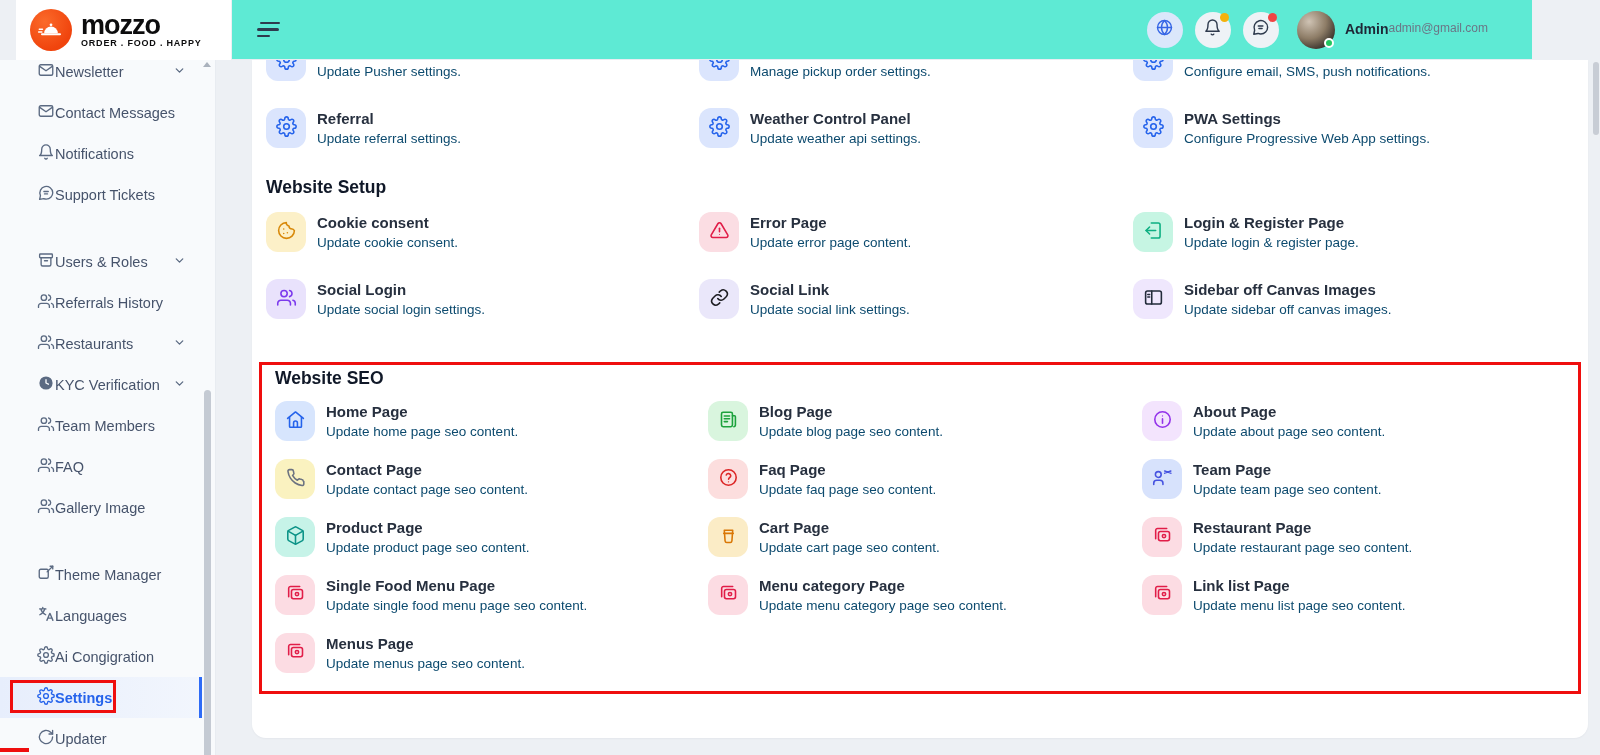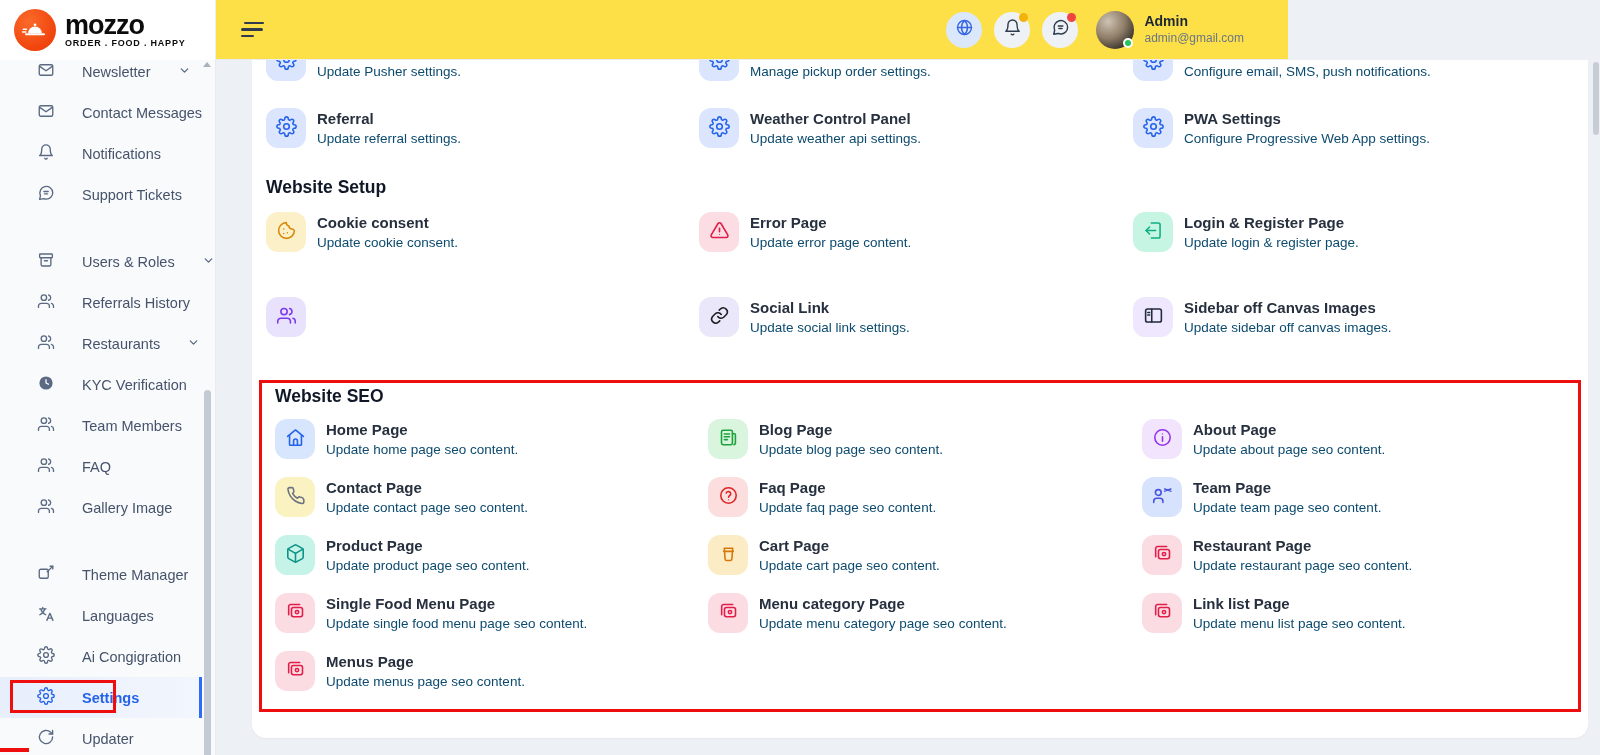--- a/index.html
+++ b/index.html
@@ -1,47 +1,47 @@
 <!DOCTYPE html>
 <html><head>
 <meta charset="utf-8">
 <style>
   * { margin:0; padding:0; box-sizing:border-box; }
   html,body { width:1600px; height:755px; overflow:hidden; font-family:"Liberation Sans", sans-serif; background:#edf0f4; }
   body { position:relative; }
 
   
-  .header { position:absolute; top:0; left:0; width:1288px; height:60px; background:#fde047; border-bottom:1px solid #e9edf2; z-index:30; display:flex; align-items:center; }
+  .header { position:absolute; top:0; left:16px; width:1516px; height:60px; background:#5eead4; border-bottom:1px solid #e9edf2; z-index:30; display:flex; align-items:center; }
   .logo-zone { width:216px; height:60px; display:flex; align-items:center; gap:9px; padding-left:14px; border-right:1px solid #eceff3; background:#fff; }
   .logo-circle { width:42px; height:42px; border-radius:50%; background:radial-gradient(circle at 35% 30%, #fb6a2a, #f0440d 70%); display:flex; align-items:center; justify-content:center; flex:0 0 auto; }
   .logo-circle svg { width:30px; height:30px; }
   .brand-text { display:flex; flex-direction:column; line-height:1; }
   .brand-name { font-size:27px; font-weight:800; letter-spacing:-1px; color:#0c0c0d; }
   .brand-tag { font-size:9px; font-weight:700; letter-spacing:.8px; color:#0c0c0d; margin-top:0; }
   .hamburger { margin-left:25px; width:26px; height:22px; display:flex; flex-direction:column; justify-content:center; gap:4px; cursor:pointer; }
   .hamburger i { display:block; height:2.4px; border-radius:2px; background:#2e3a4d; }
   .hamburger i:nth-child(1){ width:20px; margin-left:3px; }
   .hamburger i:nth-child(2){ width:22px; }
   .hamburger i:nth-child(3){ width:13px; }
   .header-right { margin-left:auto; display:flex; align-items:center; gap:12px; padding-right:44px; }
   .hbtn { position:relative; width:36px; height:36px; border-radius:50%; background:#eef2f6; display:flex; align-items:center; justify-content:center; color:#2e3a4d; }
   .hbtn.blue { background:#dbe7fb; color:#3565e5; }
   .hbtn svg { width:19px; height:19px; }
   .hbtn .badge { position:absolute; top:1px; right:2px; width:9px; height:9px; border-radius:50%; }
   .user-chip { display:flex; align-items:center; gap:10px; margin-left:6px; }
   .avatar { position:relative; width:38px; height:38px; border-radius:50%; background:radial-gradient(circle at 32% 28%, #cfc3b4, #8d7c66 45%, #3a332c 78%, #23201c); flex:0 0 auto; }
   .avatar .status { position:absolute; bottom:1px; right:1px; width:10px; height:10px; border-radius:50%; background:#22c55e; border:2px solid #fff; }
-  .user-meta { display:flex; flex-direction:column; line-height:1.25; }
+  .user-meta { display:flex; flex-direction:row; line-height:1.25; }
   .user-name { font-size:14px; font-weight:700; color:#1e2736; }
   .user-email { font-size:12px; color:#6b7686; }
 
   
   .sidebar { position:absolute; top:60px; left:0; width:216px; bottom:0; background:#f8fafc; border-right:1px solid #e8ecf1; overflow:hidden; z-index:20; }
   .nav-list { margin-top:-9px; }
-  .nav-item { position:relative; height:41px; display:flex; align-items:center; gap:27px; padding-left:37px; width:202px; cursor:pointer; color:#46536b; }
+  .nav-item { position:relative; height:41px; display:flex; align-items:center; gap:0; padding-left:37px; width:202px; cursor:pointer; color:#46536b; }
   .nav-item svg { width:18px; height:18px; flex:0 0 auto; color:#5b6a82; }
   .nav-label { font-size:14.5px; white-space:nowrap; }
   .nav-chevron { margin-left:auto; margin-right:16px; color:#67748b; }
   .nav-chevron svg { width:13px; height:13px; }
   .nav-item.active { background:linear-gradient(90deg,#e7eefc,#f2f6fd); border-right:3px solid #2e6bf6; }
   .nav-item.active .nav-label { color:#2563eb; font-weight:600; }
   .nav-item.active svg { color:#2563eb; }
   .nav-section { height:26px; display:flex; align-items:flex-end; padding-left:16px; padding-bottom:3px; font-size:11px; font-weight:700; letter-spacing:.6px; color:#8schwarz; color:#8b95a5; }
   .red-frame { position:absolute; left:10px; top:3px; height:33px; width:106px; border:3px solid #ef0e0e; pointer-events:none; }
   .side-scroll-thumb { position:absolute; right:4px; top:330px; bottom:-4px; width:7px; border-radius:4px; background:#c4cad3; }
@@ -371,21 +371,21 @@
           </div>
           <div class="ctxt">
             <div class="ct">PWA Settings</div>
             <div class="cd">Configure Progressive Web App settings.</div>
           </div>
         </div>
     </div>
 
     <div class="sec-title setup-title">Website Setup</div>
 
-    <div class="crow wrapgrid" style="display:grid; grid-template-columns:433px 434px 1fr; row-gap:45px;">
+    <div class="crow wrapgrid" style="display:grid; grid-template-columns:433px 434px 1fr; row-gap:27px;">
       <div class="cell">
           <div class="chip" style="background: rgb(252, 240, 200); color: rgb(216, 137, 10);">
             <span><svg viewBox="0 0 24 24" fill="none" stroke="currentColor" stroke-width="1.8" stroke-linecap="round" stroke-linejoin="round">
                 <path d="M21 12.2A9 9 0 1 1 11.8 3c-.3 1.9 1 3.6 3 3.8.1 2 1.6 3.4 3.6 3.4.8 0 1.9.9 2.6 2z"></path>
                 <circle cx="8.8" cy="10.2" r=".9" fill="currentColor" stroke="none"></circle>
                 <circle cx="13" cy="14.5" r=".9" fill="currentColor" stroke="none"></circle>
                 <circle cx="8.8" cy="15.5" r=".9" fill="currentColor" stroke="none"></circle>
               </svg></span>
           </div>
           <div class="ctxt">
@@ -420,20 +420,24 @@
           </div>
         </div>
         <div class="cell">
           <div class="chip" style="background: rgb(233, 226, 252); color: rgb(124, 58, 237);">
             <span><svg viewBox="0 0 24 24" fill="none" stroke="currentColor" stroke-width="1.8" stroke-linecap="round" stroke-linejoin="round">
                 <path d="M16.5 20.5v-1.8a3.6 3.6 0 0 0-3.6-3.6H5.6A3.6 3.6 0 0 0 2 18.7v1.8"></path>
                 <circle cx="9.2" cy="7.5" r="3.6"></circle>
                 <path d="M22 20.5v-1.8a3.6 3.6 0 0 0-2.7-3.5"></path>
                 <path d="M15.5 4a3.6 3.6 0 0 1 0 7"></path>
               </svg></span>
+          </div>
+          <div class="ctxt">
+            <div class="ct">Social Login</div>
+            <div class="cd">Update social login settings.</div>
           </div>
         </div>
         <div class="cell">
           <div class="chip" style="background: rgb(234, 231, 250); color: rgb(28, 28, 33);">
             <span><svg viewBox="0 0 24 24" fill="none" stroke="currentColor" stroke-width="1.8" stroke-linecap="round" stroke-linejoin="round">
                 <path d="M10 13.2a4.7 4.7 0 0 0 7.1.5l2.8-2.8a4.7 4.7 0 0 0-6.6-6.6l-1.6 1.6"></path>
                 <path d="M14 10.8a4.7 4.7 0 0 0-7.1-.5l-2.8 2.8a4.7 4.7 0 0 0 6.6 6.6l1.6-1.6"></path>
               </svg></span>
           </div>
           <div class="ctxt">

